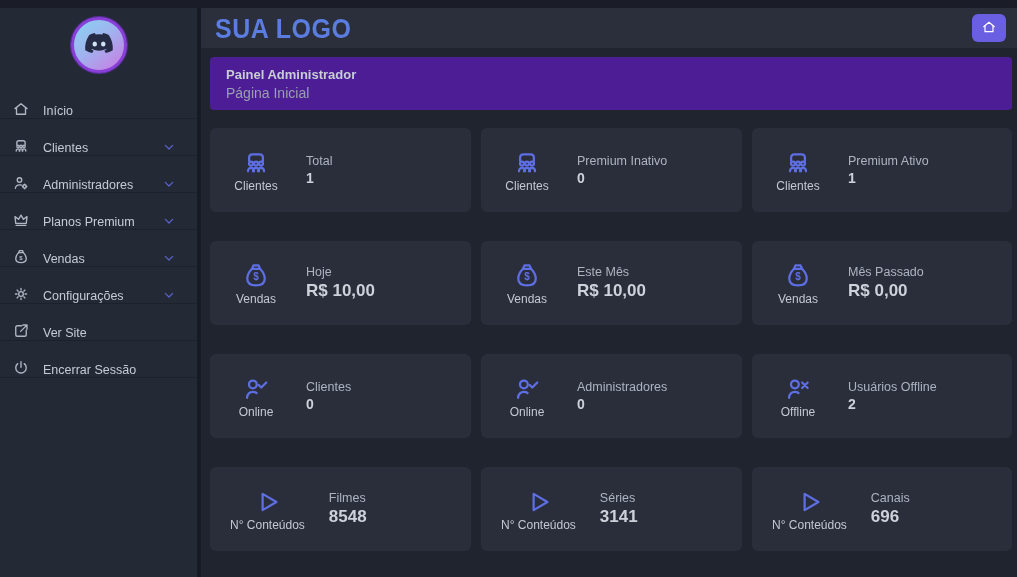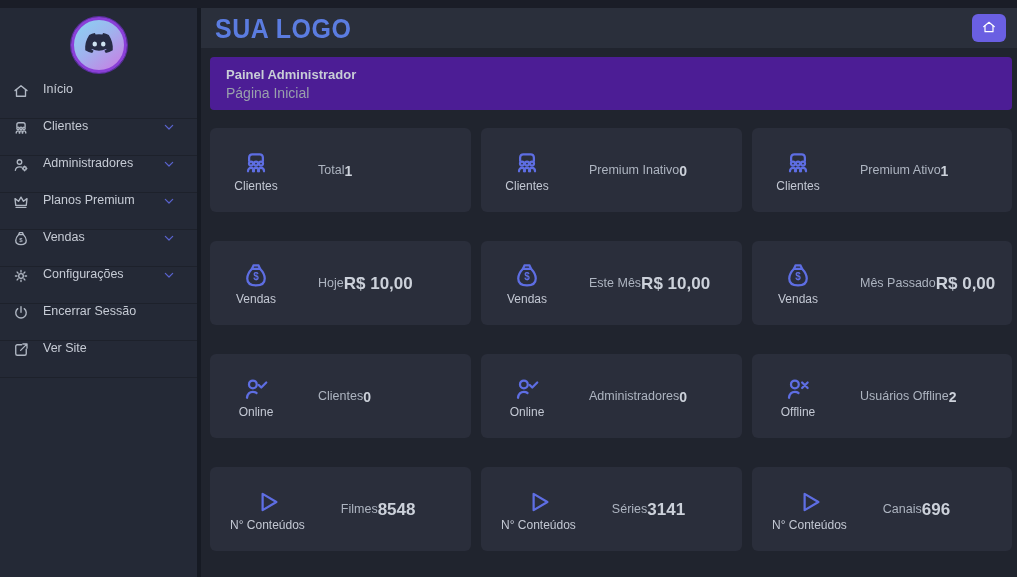--- a/index.html
+++ b/index.html
@@ -12,21 +12,21 @@
     border-right:4px solid #161a23; flex-shrink:0; }
   .avatar-wrap { display:flex; justify-content:center; padding-top:9px; }
   .avatar { width:56px; height:56px; border-radius:50%;
     background:linear-gradient(140deg,#8bd0f2 5%,#9fb4ee 45%,#c77fe3 95%);
     border:3px solid #8a3fd8; box-shadow:0 0 0 1px #5a2fa0;
     display:flex; align-items:center; justify-content:center; }
   .avatar svg { width:34px; height:34px; }
   .admin-title { text-align:center; margin-top:9px; font-size:9.5px; font-weight:bold;
     color:#a9b0be; letter-spacing:.4px; line-height:1.55; }
   .nav { margin-top:9px; }
-  .nav-item { display:flex; align-items:flex-start; height:37px; padding:0 12px;
+  .nav-item { display:flex; align-items:flex-end; height:37px; padding:0 12px;
     border-bottom:1px solid #1d212b; cursor:pointer; }
   .nav-icon { width:18px; height:18px; color:#b0b7c3; flex-shrink:0; }
   .nav-icon svg { width:18px; height:18px; display:block; }
   .nav-label { margin-left:13px; font-size:12.5px; color:#c6cbd5; flex-grow:1; }
   .nav-chevron { width:16px; height:16px; color:#5a63cf; margin-right:8px; }
   .nav-chevron svg { width:16px; height:16px; display:block; }
 
   
   .main { flex-grow:1; margin-top:8px; display:flex; flex-direction:column; }
   .topbar { height:40px; background:#2a2f3b; display:flex; align-items:center;
@@ -45,21 +45,21 @@
 
   .cards { display:grid; grid-template-columns:261px 261px 1fr; gap:29px 10px;
     margin-top:18px; }
   .card { background:#2a2e3b; border-radius:6px; height:84px; display:flex;
     align-items:center; padding:0 10px 0 14px; }
   .card-icon-block { display:flex; flex-direction:column; align-items:center;
     min-width:64px; padding:0 6px; }
   .card-icon { width:30px; height:30px; color:#5e6ee3; }
   .card-icon svg { width:30px; height:30px; display:block; }
   .card-icon-label { font-size:12px; color:#c3c8d3; margin-top:1px; white-space:nowrap; }
-  .card-text { display:flex; margin-left:30px;align-items:center; }
+  .card-text { display:flex; flex-direction:column; margin-left:18px; }
   .card-title { font-size:12.5px; color:#adb4c0; }
   .card-value { font-size:14px; font-weight:bold; color:#ccd1da; margin-top:2px; }
   .card-value.big { font-size:17px; }
 </style>
 </head>
 <body>
 
 <div class="app">
 
   <aside class="sidebar">
@@ -168,40 +168,40 @@
           <span class="nav-chevron">
             <svg viewBox="0 0 24 24" fill="none" stroke="currentColor" stroke-width="1.8" stroke-linecap="round" stroke-linejoin="round">
               <path d="M6.5 9.5 12 15l5.5-5.5"></path>
             </svg>
           </span>
         </div>
 
         <div class="nav-item">
           <span class="nav-icon">
             <svg viewBox="0 0 24 24" fill="none" stroke="currentColor" stroke-width="1.8" stroke-linecap="round" stroke-linejoin="round">
+              <path d="M13 5H7a2 2 0 0 0-2 2v10a2 2 0 0 0 2 2h10a2 2 0 0 0 2-2v-6"></path>
+              <path d="M14.5 4H20v5.5M19.5 4.5 11.5 12.5"></path>
+            </svg>
+          </span>
+          <span class="nav-label">Ver Site</span>
+          <span class="nav-chevron" style="visibility: hidden;">
+            <svg viewBox="0 0 24 24" fill="none" stroke="currentColor" stroke-width="1.8" stroke-linecap="round" stroke-linejoin="round">
+              <path d="M6.5 9.5 12 15l5.5-5.5"></path>
+            </svg>
+          </span>
+        </div>
+
+        <div class="nav-item">
+          <span class="nav-icon">
+            <svg viewBox="0 0 24 24" fill="none" stroke="currentColor" stroke-width="1.8" stroke-linecap="round" stroke-linejoin="round">
               <path d="M12 3.5v7.5"></path>
               <path d="M7.7 6.2a7 7 0 1 0 8.6 0"></path>
             </svg>
           </span>
           <span class="nav-label">Encerrar Sessão</span>
-          <span class="nav-chevron" style="visibility: hidden;">
-            <svg viewBox="0 0 24 24" fill="none" stroke="currentColor" stroke-width="1.8" stroke-linecap="round" stroke-linejoin="round">
-              <path d="M6.5 9.5 12 15l5.5-5.5"></path>
-            </svg>
-          </span>
-        </div>
-
-        <div class="nav-item">
-          <span class="nav-icon">
-            <svg viewBox="0 0 24 24" fill="none" stroke="currentColor" stroke-width="1.8" stroke-linecap="round" stroke-linejoin="round">
-              <path d="M13 5H7a2 2 0 0 0-2 2v10a2 2 0 0 0 2 2h10a2 2 0 0 0 2-2v-6"></path>
-              <path d="M14.5 4H20v5.5M19.5 4.5 11.5 12.5"></path>
-            </svg>
-          </span>
-          <span class="nav-label">Ver Site</span>
           <span class="nav-chevron" style="visibility: hidden;">
             <svg viewBox="0 0 24 24" fill="none" stroke="currentColor" stroke-width="1.8" stroke-linecap="round" stroke-linejoin="round">
               <path d="M6.5 9.5 12 15l5.5-5.5"></path>
             </svg>
           </span>
         </div>
       </nav>
   </aside>
 
   <div class="main">

